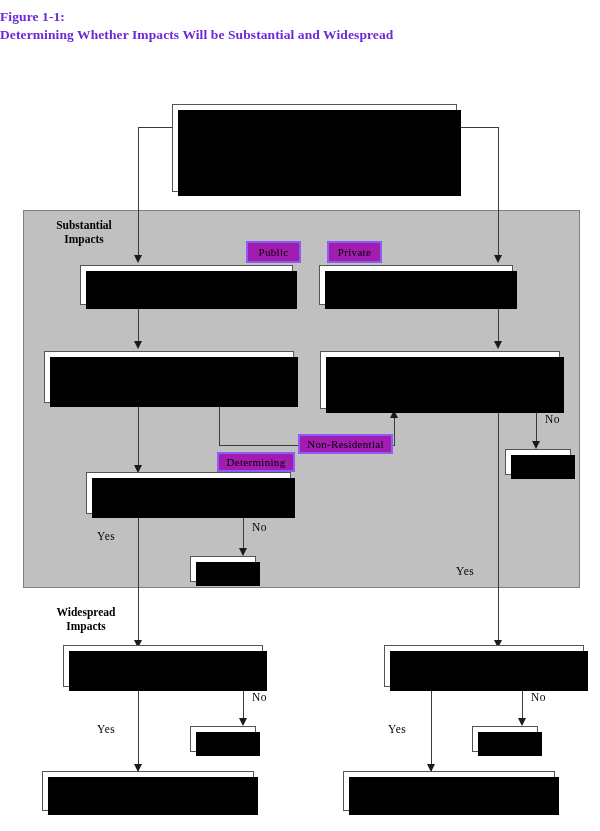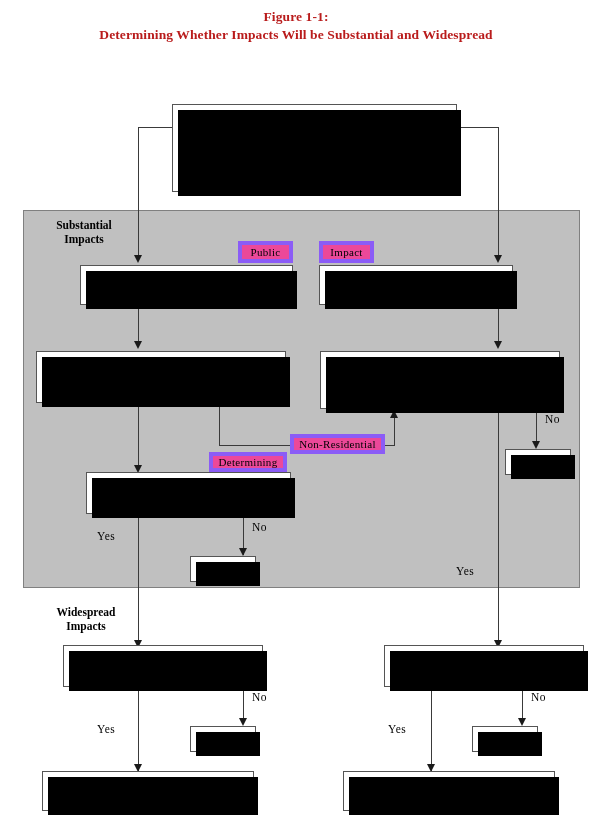--- a/index.html
+++ b/index.html
@@ -17,25 +17,24 @@
     background: #ffffff;
     overflow: hidden;
   }
 
   
   .title-block {
     position: absolute;
     left: 0;
     top: 8px;
     width: 592px;
-    text-align: center;
     font-weight: bold;
     font-size: 13.5px;
     line-height: 18px;
-    color: #b91c1c;
+    color: #6d28d9;
     letter-spacing: 0.1px;
   }
   .title-block div { white-space: nowrap; }
 
   
   .gray-panel {
     position: absolute;
     background: #c0c0c0;
     border: 1px solid #808080;
     box-sizing: border-box;
@@ -67,30 +66,31 @@
     background: #000000;
     z-index: -1;
   }
   .box > span { position: relative; z-index: 2; display: block; padding: 0 4px; }
   .box.bold { font-weight: bold; letter-spacing: 0.4px; }
 
   
   .tag {
     position: absolute;
     box-sizing: border-box;
-    background: #ec4899;
-    border: 4px solid #8b5cf6;
+    background: #a21caf;
+    border: 2px solid #8b5cf6;
     display: flex;
     align-items: center;
     justify-content: center;
     font-size: 11px;
     letter-spacing: 0.3px;
     color: #000;
     z-index: 7;
     white-space: nowrap;
+    margin-left: 8px;
   }
 
   
   .caption {
     position: absolute;
     font-weight: bold;
     font-size: 11.5px;
     line-height: 14px;
     color: #000;
     text-align: center;
@@ -175,33 +175,33 @@
   <div class="box shadowed" style="left:80px; top:265px; width:213px; height:40px;">
     <span>
       <span>Estimate costs of complying</span><br>
       <span>with WQS</span>
     </span>
   </div>
 
   <div class="ln-v" style="left:138px; top:305px; height:40px;"></div>
   <div class="arrow-down" style="left:134px; top:341px;"></div>
 
-  <div class="tag" style="left:319px; top:241px; width:55px; height:22px;">Impact</div>
+  <div class="tag" style="left:319px; top:241px; width:55px; height:22px;">Private</div>
 
   <div class="box shadowed" style="left:319px; top:265px; width:194px; height:40px;">
     <span>
       <span>Estimate costs of complying</span><br>
       <span>with WQS</span>
     </span>
   </div>
 
   <div class="ln-v" style="left:498px; top:305px; height:40px;"></div>
   <div class="arrow-down" style="left:494px; top:341px;"></div>
 
-  <div class="box shadowed bold" style="left:36px; top:351px; width:250px; height:52px;text-decoration:underline;">
+  <div class="box shadowed bold" style="left:44px; top:351px; width:250px; height:52px;text-decoration:underline;">
     <span>
       <span>Allocate costs among</span><br>
       <span>residential and non-residential</span><br>
       <span>users</span>
     </span>
   </div>
 
   <div class="box shadowed" style="left:320px; top:351px; width:240px; height:58px;">
     <span>
       <span>Use ratio analysis to determine</span><br>

